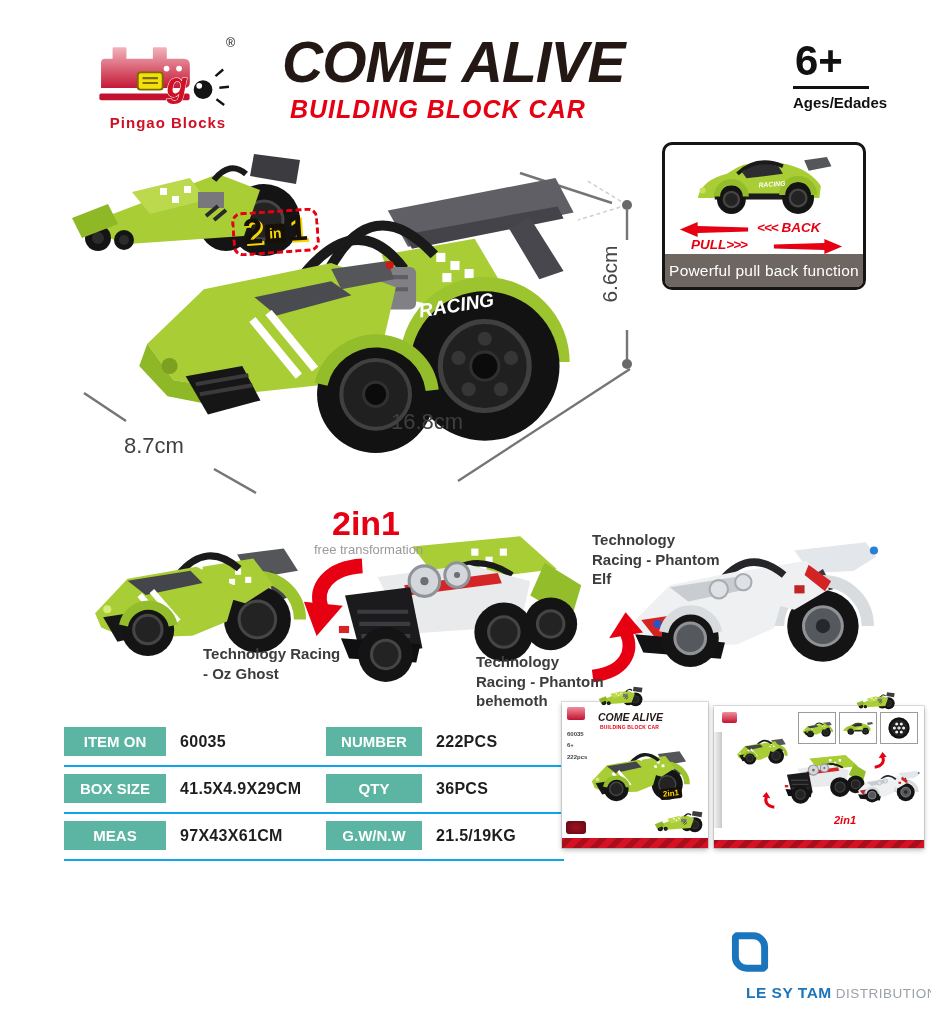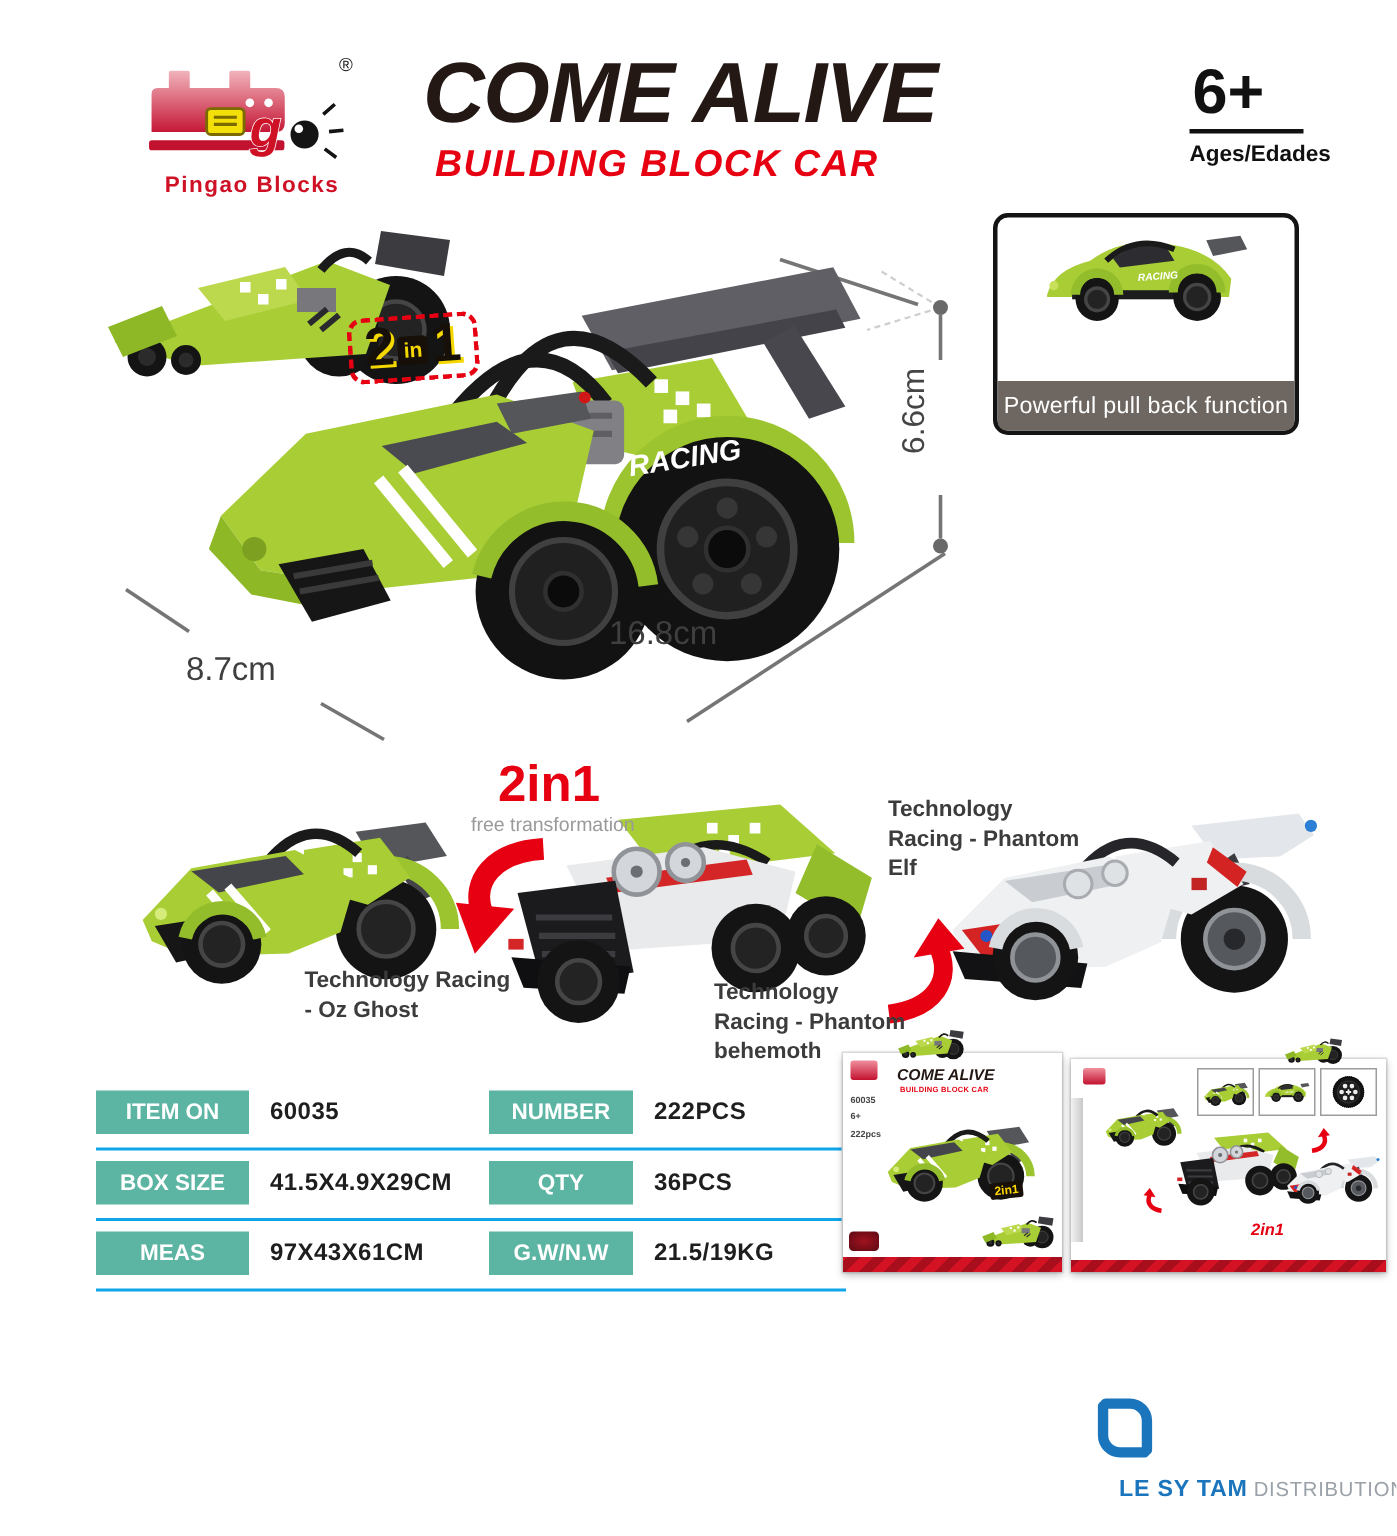--- a/index.html
+++ b/index.html
@@ -19,21 +19,21 @@
 
   
   .dragster-svg{left:68px;top:140px;width:240px;height:120px;z-index:2;}
   .main-car-svg{left:133px;top:168px;width:455px;height:293px;z-index:2;}
   .dims-svg{left:0;top:140px;width:931px;height:380px;z-index:1;}
   .badge-2in1{left:232px;top:210px;z-index:6;display:inline-flex;align-items:flex-end;border:3px dashed #e60012;border-radius:10px;padding:2px 8px 5px;transform:rotate(-4deg);background:rgba(255,255,255,0.0);}
   .badge-2in1 .b-big{font-size:36px;line-height:0.85;font-weight:900;color:#171008;text-shadow:2px 2px 0 #f5d800;}
   .badge-2in1 .b-in{font-size:14px;font-weight:800;color:#f5d800;background:#171008;padding:1px 4px 2px;border-radius:3px;margin:0 2px 3px;}
   .dim-label{color:#3f3f3f;font-size:22px;z-index:3;}
   .dim-height{left:566px;top:262px;width:88px;text-align:center;font-size:21px;color:#454545;transform:rotate(-90deg);}
-  .dim-length{left:406px;top:409px;}
+  .dim-length{left:391px;top:409px;}
   .dim-width{left:124px;top:433px;}
 
   
   .feature-box{border:3px solid #141414;border-radius:10px;background:#fff;z-index:2;}
   .feature-box1{left:662px;top:142px;width:198px;height:142px;}
   .fb1-car{display:block;margin:3px auto 0;width:176px;height:72px;}
   .fb1-arrows{position:relative;height:34px;}
   .arrow-svg{position:absolute;height:15px;}
   .pb-text{position:absolute;font-size:13.5px;font-weight:900;font-style:italic;color:#e60012;white-space:nowrap;}
   .chev{letter-spacing:-1px;font-weight:900;}
@@ -353,20 +353,30 @@
   </svg>
 
   <div class="abs dim-label dim-height">6.6cm</div>
   <div class="abs dim-label dim-length">16.8cm</div>
   <div class="abs dim-label dim-width">8.7cm</div>
 
   <div class="abs feature-box feature-box1">
     <svg class="fb1-car" viewBox="0 0 190 95">
         <use href="#sym-coupe"></use>
       </svg>
+    <div class="fb1-arrows">
+      <svg class="arrow-svg" style="left:10px;top:2px;width:78px;" viewBox="0 0 100 22">
+        <polygon points="0,11 26,0 26,6 100,8 100,14 26,16 26,22" fill="#e60012"></polygon>
+      </svg>
+      <span class="pb-text" style="left:92px;top:0;"><span class="chev">&lt;&lt;&lt;</span> <span>BACK</span></span>
+      <span class="pb-text" style="left:26px;top:17px;"><span>PULL</span><span class="chev">&gt;&gt;&gt;</span></span>
+      <svg class="arrow-svg" style="left:102px;top:19px;width:82px;" viewBox="0 0 100 22">
+        <polygon points="100,11 74,0 74,6 0,8 0,14 74,16 74,22" fill="#e60012"></polygon>
+      </svg>
+    </div>
     <div class="fb1-caption">Powerful pull back function</div>
   </div>
 
 
   <div class="abs tr-heading">2in1</div>
   <div class="abs tr-subtitle">free transformation</div>
 
   <svg class="abs tr-arrow-down" viewBox="0 0 72 84">
     <path d="M62,10 C28,12 12,32 20,54" stroke="#e60012" stroke-width="15" fill="none"></path>
     <polygon points="2,47 42,51 15,82" fill="#e60012"></polygon>

